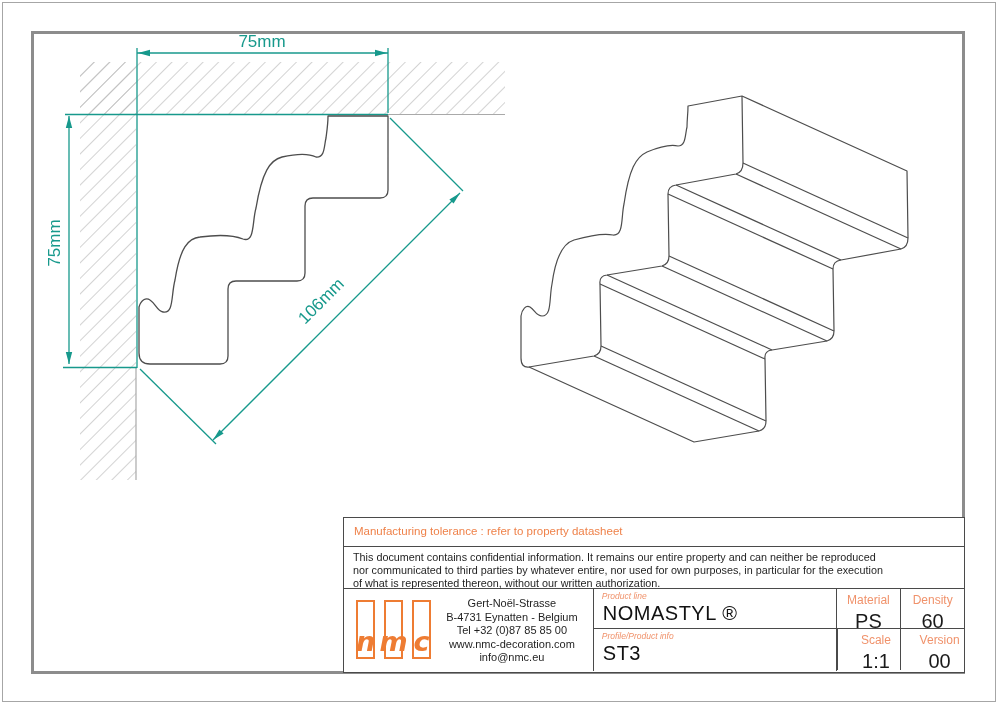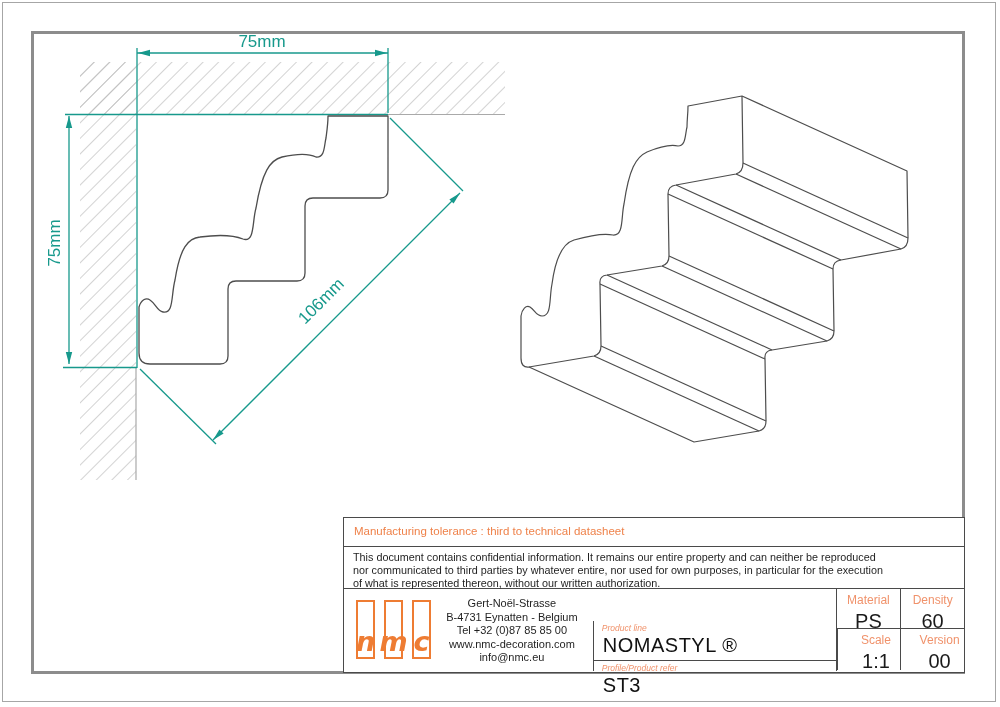--- a/index.html
+++ b/index.html
@@ -10,21 +10,21 @@
   .tb{position:absolute;left:343px;top:517px;width:622px;height:156px;border:1.5px solid #4a4a4a;box-sizing:border-box;background:#fff;font-family:"Liberation Sans",sans-serif;}
   .tb *{box-sizing:border-box;}
   .tb-tol{height:28px;padding:7px 10px 0;font-size:11.5px;color:#ef824a;}
   .tb-conf{height:42px;border-top:1.5px solid #4a4a4a;padding:4px 9px 0;font-size:10.8px;line-height:12.8px;color:#1f1f1f;}
   .tb-bottom{height:83px;border-top:1.5px solid #4a4a4a;display:flex;}
   .cell-company{width:249px;display:flex;}
   .logo{padding:11px 0 0 12px;display:flex;gap:9px;}
   .logo-box{width:19px;height:59px;border:2px solid #ee7c33;position:relative;}
   .logo-letter{position:absolute;bottom:0px;left:50%;transform:translateX(-50%);font-size:27px;font-weight:bold;font-style:italic;color:#ee7c33;font-family:"DejaVu Sans",sans-serif;}
   .addr{flex:1;text-align:center;padding-top:8px;font-size:11px;line-height:13.6px;color:#1f1f1f;}
-  .cell-product{width:243px;border-left:1.5px solid #4a4a4a;margin-top:32px;}
+  .cell-product{width:243px;border-left:1.5px solid #4a4a4a;}
   .prod-row1{height:39px;}
   .prod-row2{height:42px;border-top:1.5px solid #4a4a4a;}
   .mini-label{font-size:8.5px;font-style:italic;color:#f0926b;padding:2px 0 0 8px;}
   .prod-val{font-size:20px;color:#111;padding:1px 0 0 9px;letter-spacing:0.5px;}
   .cell-specs{width:128.5px;border-left:1.5px solid #4a4a4a;display:grid;grid-template-columns:1fr 1fr;grid-template-rows:39px 42px;}
   .spec{border-left:1.5px solid #4a4a4a;text-align:center;}
   .spec:first-child{border-left:none;}
   .spec.r2{border-top:1.5px solid #4a4a4a;padding-left:14px;}
   .spec.r2.c2{border-left:1.5px solid #4a4a4a;}
   .spec-label{font-size:12px;color:#f0926b;margin-top:4px;}
@@ -109,21 +109,21 @@
       <line x1="662" y1="266" x2="827" y2="341"></line>
       <line x1="607" y1="275" x2="772" y2="350"></line>
       <line x1="600" y1="284" x2="765" y2="359"></line>
       <line x1="601" y1="346" x2="766" y2="421"></line>
       <line x1="594" y1="356" x2="759" y2="431"></line>
     </g>
   </g>
 </svg>
 
 <div class="tb">
-  <div class="tb-tol">Manufacturing tolerance : third to technical datasheet</div>
+  <div class="tb-tol">Manufacturing tolerance : refer to property datasheet</div>
   <div class="tb-conf">
     <div>This document contains confidential information. It remains our entire property and can neither be reproduced</div>
     <div>nor communicated to third parties by whatever entire, nor used for own purposes, in particular for the execution</div>
     <div>of what is represented thereon, without our written authorization.</div>
   </div>
   <div class="tb-bottom">
     <div class="cell-company">
       <div class="logo">
         <div class="logo-box">
             <span class="logo-letter">n</span>
@@ -142,21 +142,21 @@
         <div>www.nmc-decoration.com</div>
         <div>info@nmc.eu</div>
       </div>
     </div>
     <div class="cell-product">
       <div class="prod-row1">
         <div class="mini-label">Product line</div>
         <div class="prod-val">NOMASTYL ®</div>
       </div>
       <div class="prod-row2">
-        <div class="mini-label">Profile/Product refer</div>
+        <div class="mini-label">Profile/Product info</div>
         <div class="prod-val">ST3</div>
       </div>
     </div>
     <div class="cell-specs">
       <div class="spec">
         <div class="spec-label">Material</div>
         <div class="spec-val">PS</div>
       </div>
       <div class="spec">
         <div class="spec-label">Density</div>

